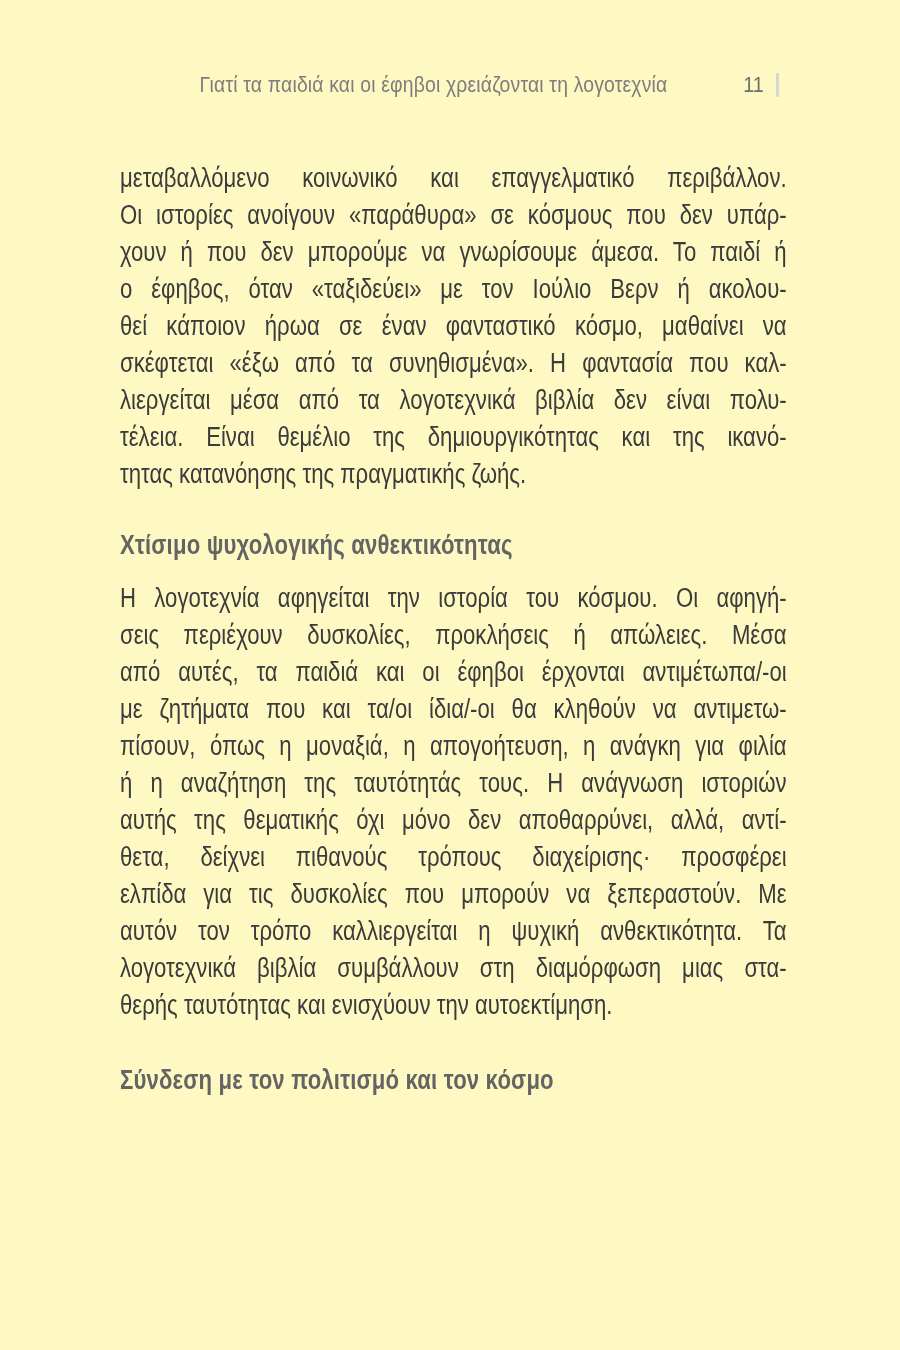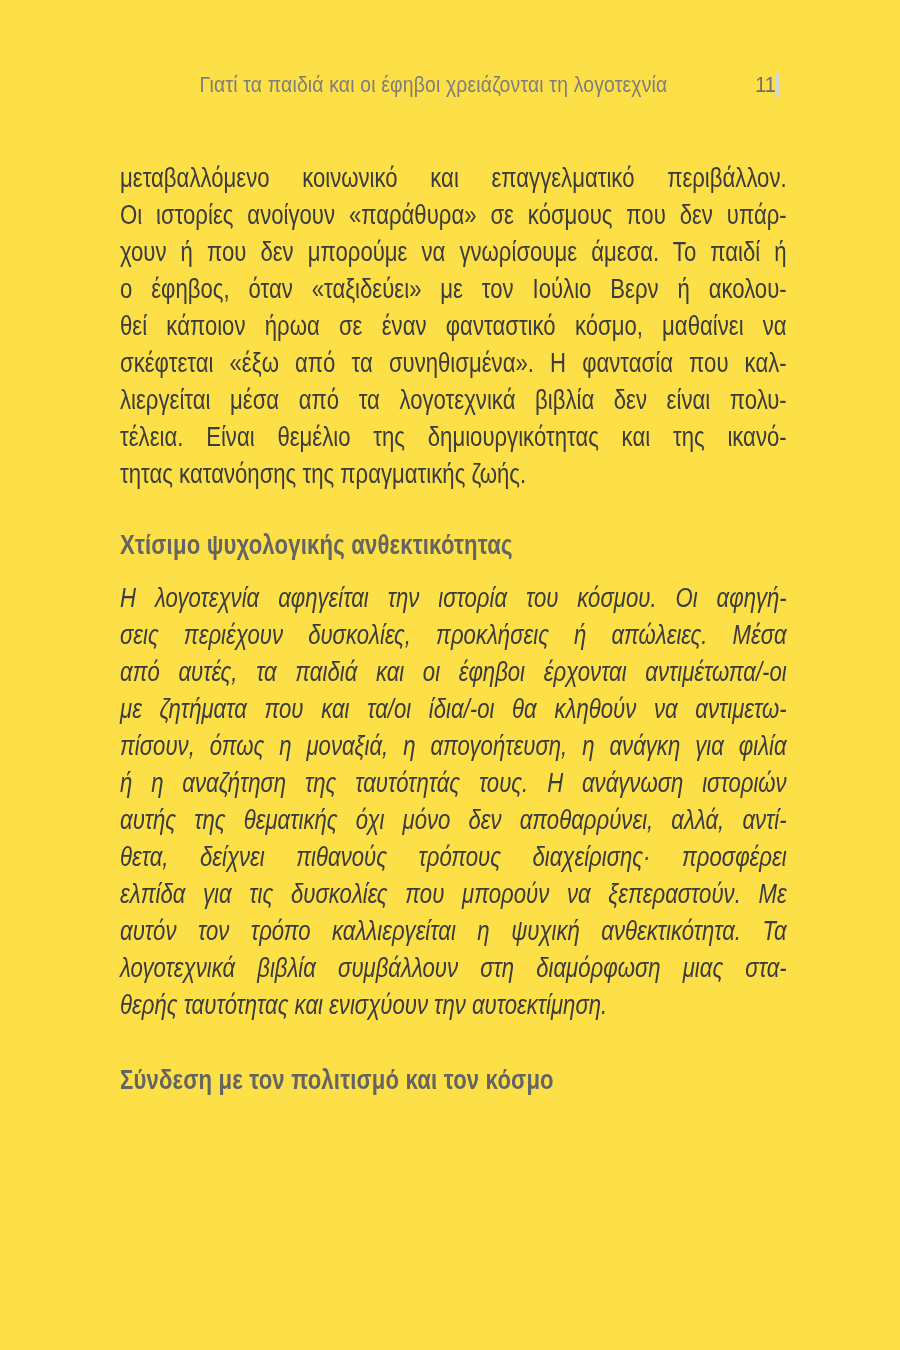--- a/index.html
+++ b/index.html
@@ -6,21 +6,21 @@
   html, body { width: 900px; height: 1350px; }
   body {
     background: #ffffff;
     font-family: "Liberation Sans", sans-serif;
     -webkit-font-smoothing: antialiased;
   }
   .page {
     position: relative;
     width: 900px;
     height: 1350px;
-    background: #fde047;
+    background: #fef9c3;
     overflow: hidden;
   }
 
   
   .running-header {
     position: absolute;
     left: 120px;
     top: 70px;
     width: 667px;
     height: 30px;
@@ -40,20 +40,21 @@
     transform-origin: center top;
     white-space: nowrap;
   }
   .page-number-wrap {
     position: absolute;
     right: 8px;
     top: 0;
     height: 30px;
     display: flex;
     align-items: center;
+    gap: 12px;
   }
   .page-number {
     font-size: 22px;
     line-height: 30px;
     color: #6f6f6f;
     transform: scaleX(0.9);
     transform-origin: right center;
   }
   .page-edge-divider {
     width: 3px;
@@ -67,21 +68,21 @@
     position: absolute;
     left: 120px;
     top: 0;
     width: 667px;
     display: flex;
     flex-direction: column;
     align-items: flex-start;
   }
   .content > :nth-child(1) { margin-top: 160px; }
   .content > :nth-child(2) { margin-top: 34px; }
-  .content > :nth-child(3) { margin-top: 16px; font-style: italic; }
+  .content > :nth-child(3) { margin-top: 16px; }
   .content > :nth-child(4) { margin-top: 38px; }
   .content > :nth-child(5) { margin-top: 12px; }
 
   .paragraph { width: 667px; }
   .pline {
     width: 813px;                 
     transform: scaleX(0.82);      
     transform-origin: left top;
     height: 37px;
     line-height: 37px;

